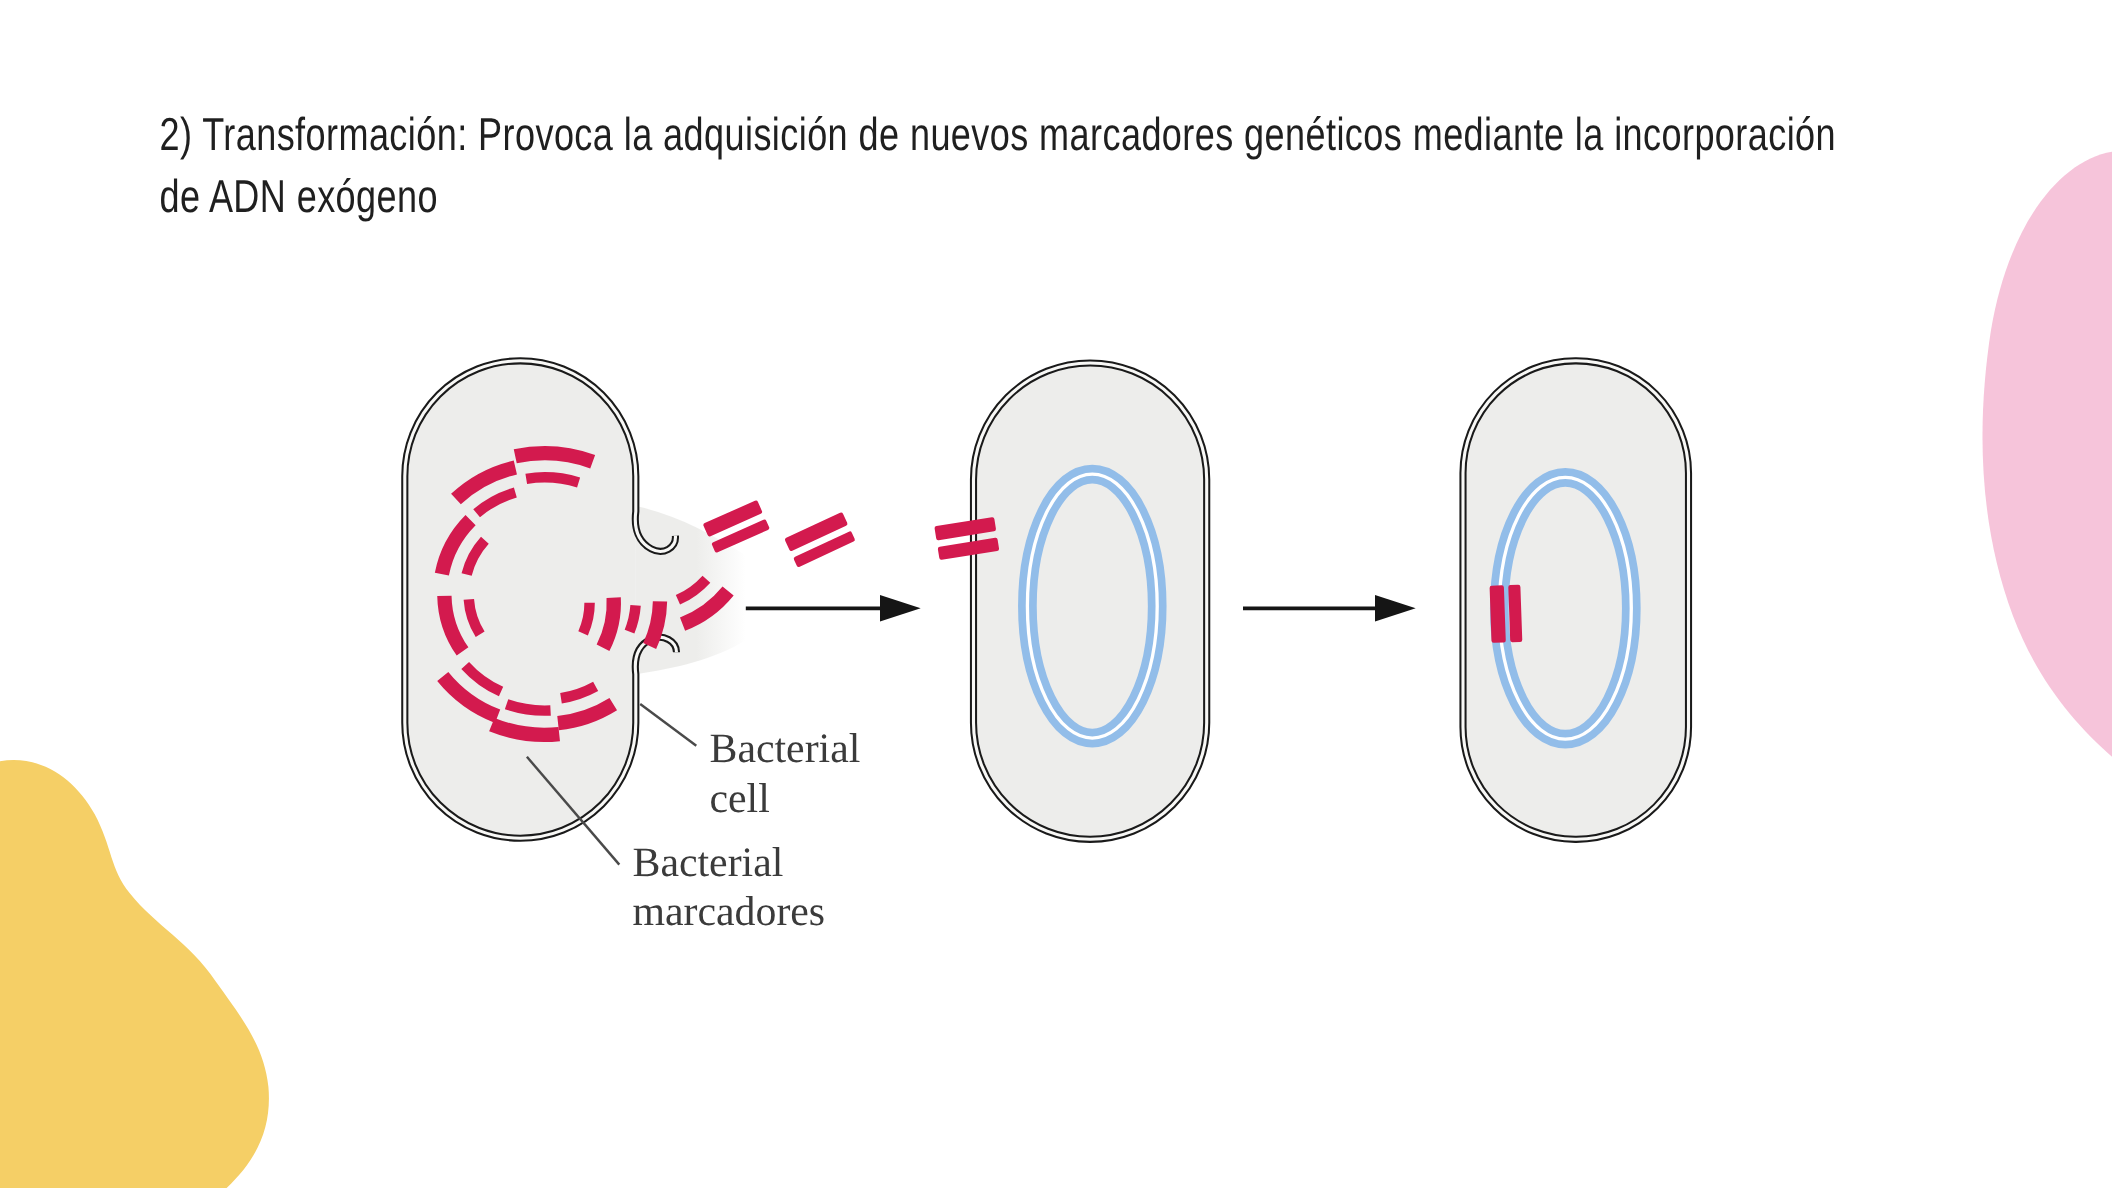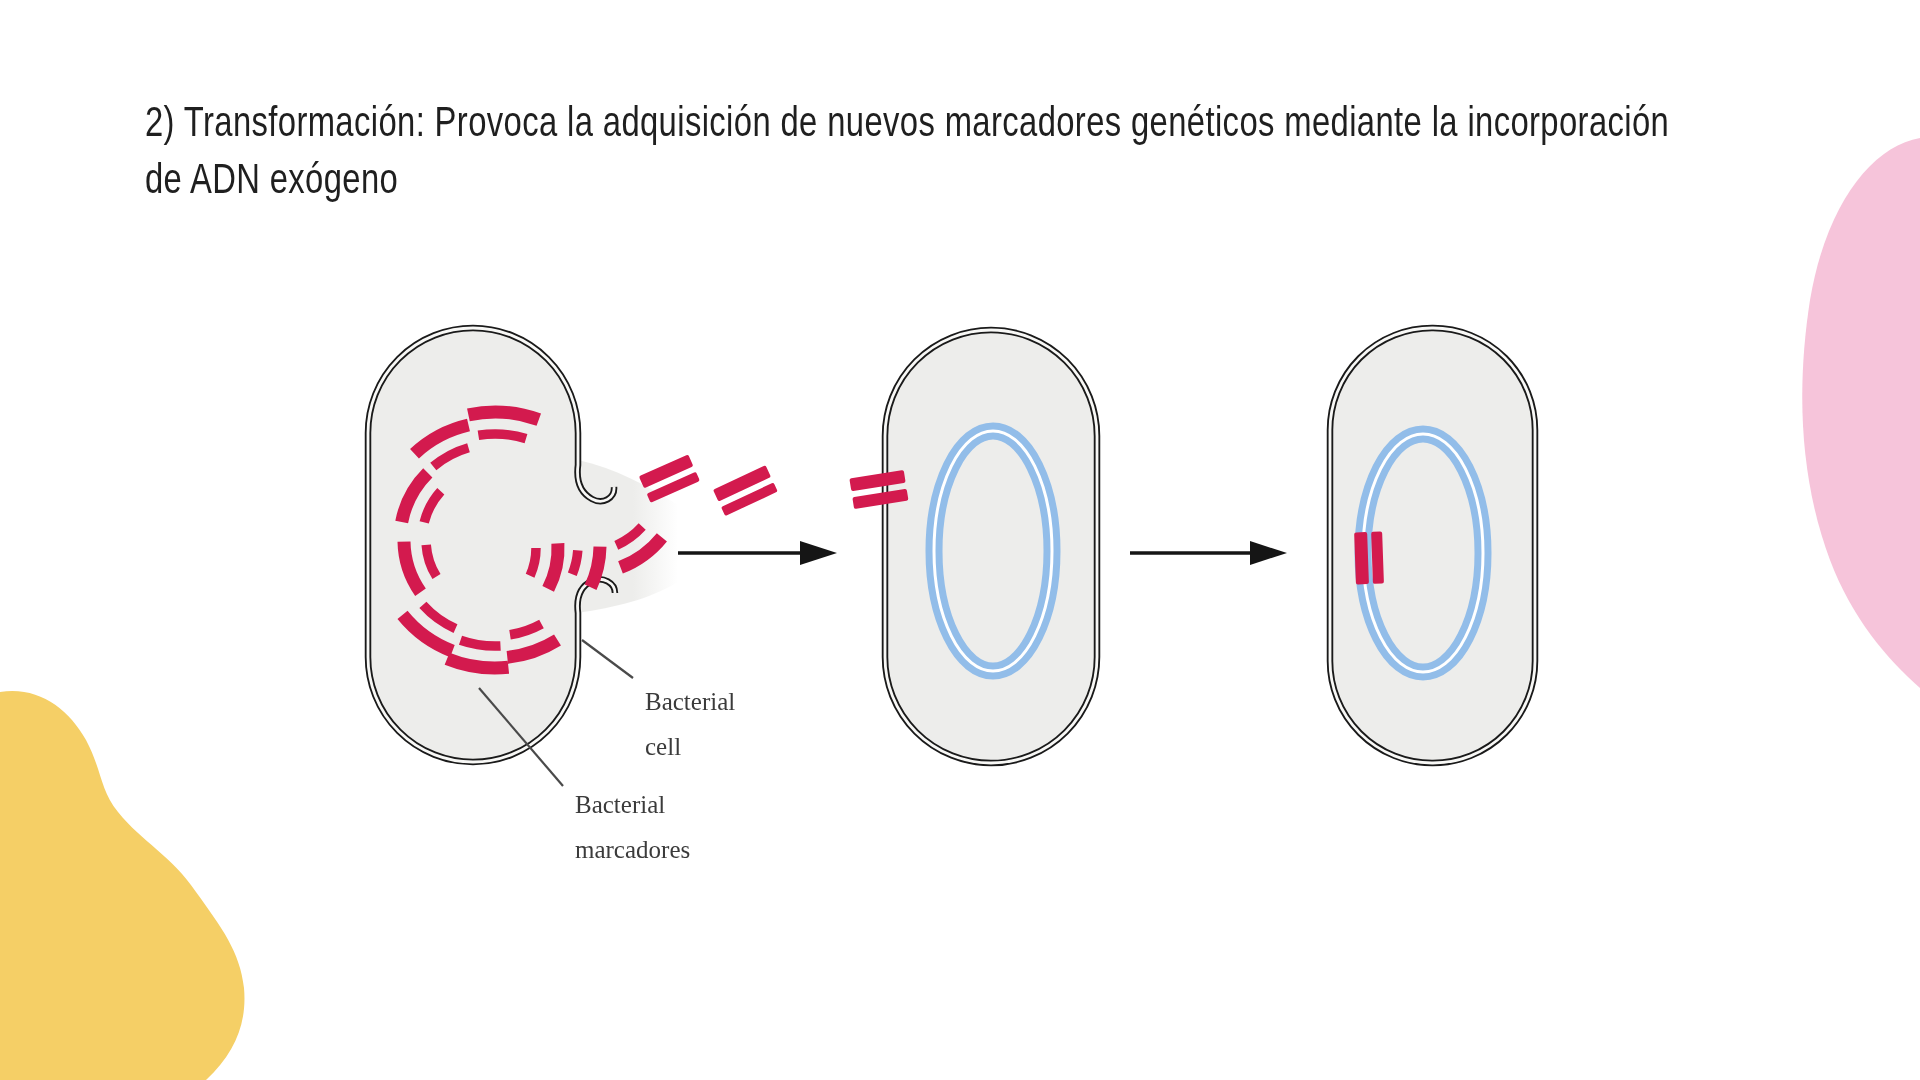--- a/index.html
+++ b/index.html
@@ -7,21 +7,21 @@
   .stage{position:relative;width:1646px;height:1080px;background:var(--bg,#fff);}
   svg.diagram{position:absolute;left:0;top:0;width:1920px;height:1080px;display:block;}
 
   .title{
     position:absolute;left:145px;top:93px;
     font-size:42px;line-height:57px;color:var(--titlecolor,#1f1f1f);
     transform:scaleX(0.78);transform-origin:0 0;white-space:nowrap;letter-spacing:.5px;
   }
   .lbl{
     position:absolute;font-family:"Liberation Serif",serif;
-    font-size:25px;line-height:45px;color:var(--labelcolor,#3b3b3b);margin-top:20px;
+    font-size:38px;line-height:45px;color:var(--labelcolor,#3b3b3b);
   }
   #lbl-cell{left:645px;top:659px;}
   #lbl-chromosome{left:575px;top:762px;}
 
   .cellfill{fill:var(--cellfill,#ededeb);}
   .wall-outer{fill:none;stroke:var(--wall,#1a1a1a);stroke-width:6.5;}
   .wall-inner{fill:none;stroke:#f8f8f6;stroke-width:2.8;}
   rect.wall-outer{fill:var(--cellfill,#ededeb);}
   .ring{fill:none;stroke:var(--blue,#92bde9);stroke-width:17;}
   .ringline{fill:none;stroke:#ffffff;stroke-width:3;}

